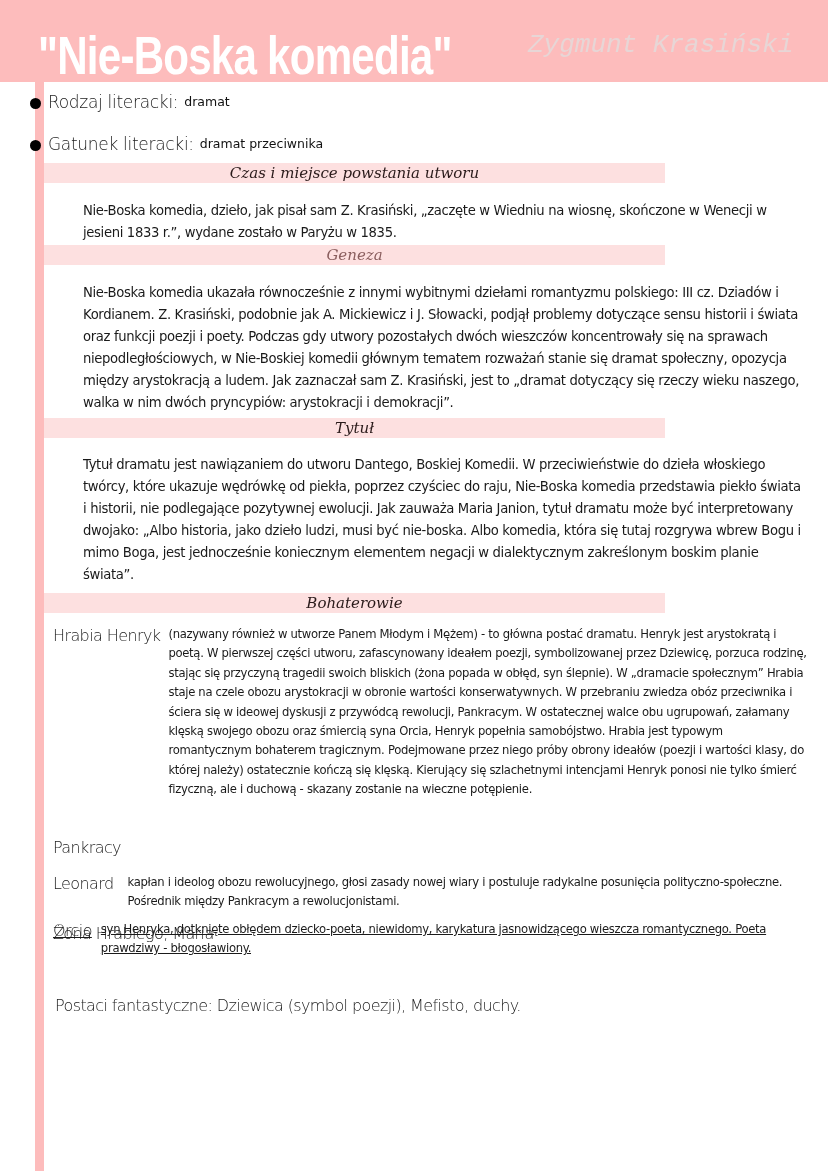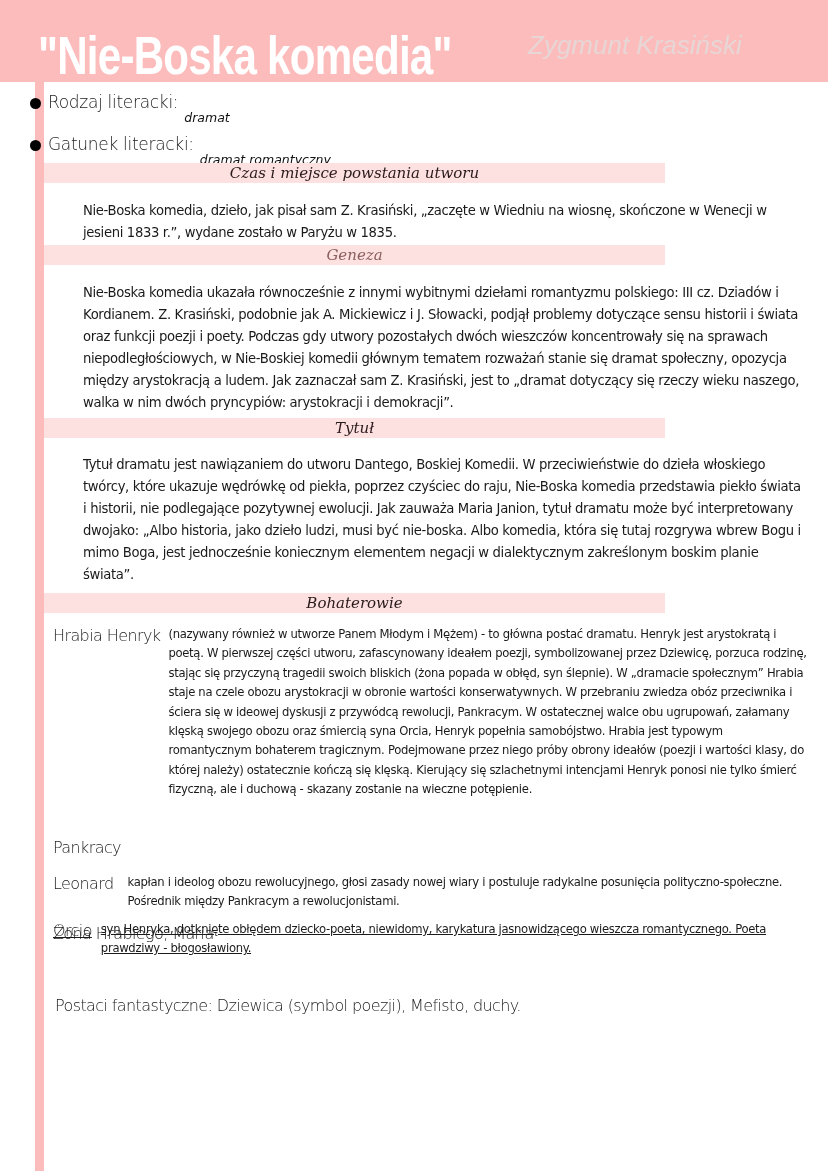--- a/index.html
+++ b/index.html
@@ -14,41 +14,41 @@
   }
   .title {
     position: absolute; left: 38px; top: 20px;
     font-family: "Liberation Sans", sans-serif; font-weight: bold;
     font-size: 54px; line-height: 70px; color: #ffffff;
     letter-spacing: -1px; transform: scaleX(0.78); transform-origin: left top;
     white-space: nowrap;
   }
   .author {
     position: absolute; left: 528px; top: 30px;
-    font-family: Liberation Sans, sans-serif; font-style: italic;
+    font-family: Liberation Mono, monospace; font-style: italic;
     font-size: 26px; color: #e7d6d6; white-space: nowrap;
   }
   .left-stripe {
     position: absolute; left: 35px; top: 82px; width: 9px; height: 1089px;
     background: #fdbcbc;
   }
   .meta-row {
     position: absolute; left: 30px; display: flex; align-items: flex-start;
   }
   .bullet {
     width: 11px; height: 11px; border-radius: 50%; background: #000;
     margin-right: 7px; margin-top: 6px;
   }
   .meta-label {
     font-family: "DejaVu Sans", sans-serif; font-weight: 300;
     font-size: 17px; color: #222; letter-spacing: -0.3px;
   }
   .meta-value {
     font-family: "DejaVu Sans", sans-serif; font-size: 12.5px; color: #111;
-    margin-left: 6px; margin-top: 18px; font-style: italic;
+    margin-left: 6px; margin-top: 2px;
   }
   .section-band {
     position: absolute; left: 44px; width: 621px; height: 20px;
     background: #fde0e0;
     display: flex; align-items: center; justify-content: center;
   }
   .section-title {
     font-family: "DejaVu Serif", serif; font-style: italic;
     font-size: 15px; color: #2a1a1a;
   }
@@ -85,21 +85,21 @@
 <div class="left-stripe"></div>
 
 <div class="meta-row" style="top:92px;">
   <span class="bullet"></span>
   <span class="meta-label">Rodzaj literacki:</span>
   <span class="meta-value">dramat</span>
 </div>
 <div class="meta-row" style="top:134px;">
   <span class="bullet"></span>
   <span class="meta-label">Gatunek literacki:</span>
-  <span class="meta-value">dramat romantyczny</span>
+  <span class="meta-value">dramat przeciwnika</span>
 </div>
 
 <div class="section-band" style="top:163px;">
   <span class="section-title">Czas i miejsce powstania utworu</span>
 </div>
 <p class="para" style="top:200px;">Nie-Boska komedia, dzieło, jak pisał sam Z. Krasiński, „zaczęte w Wiedniu na wiosnę, skończone w Wenecji w jesieni 1833 r.”, wydane zostało w Paryżu w 1835.</p>
 
 <div class="section-band" style="top:245px;">
   <span class="section-title muted">Geneza</span>
 </div>

